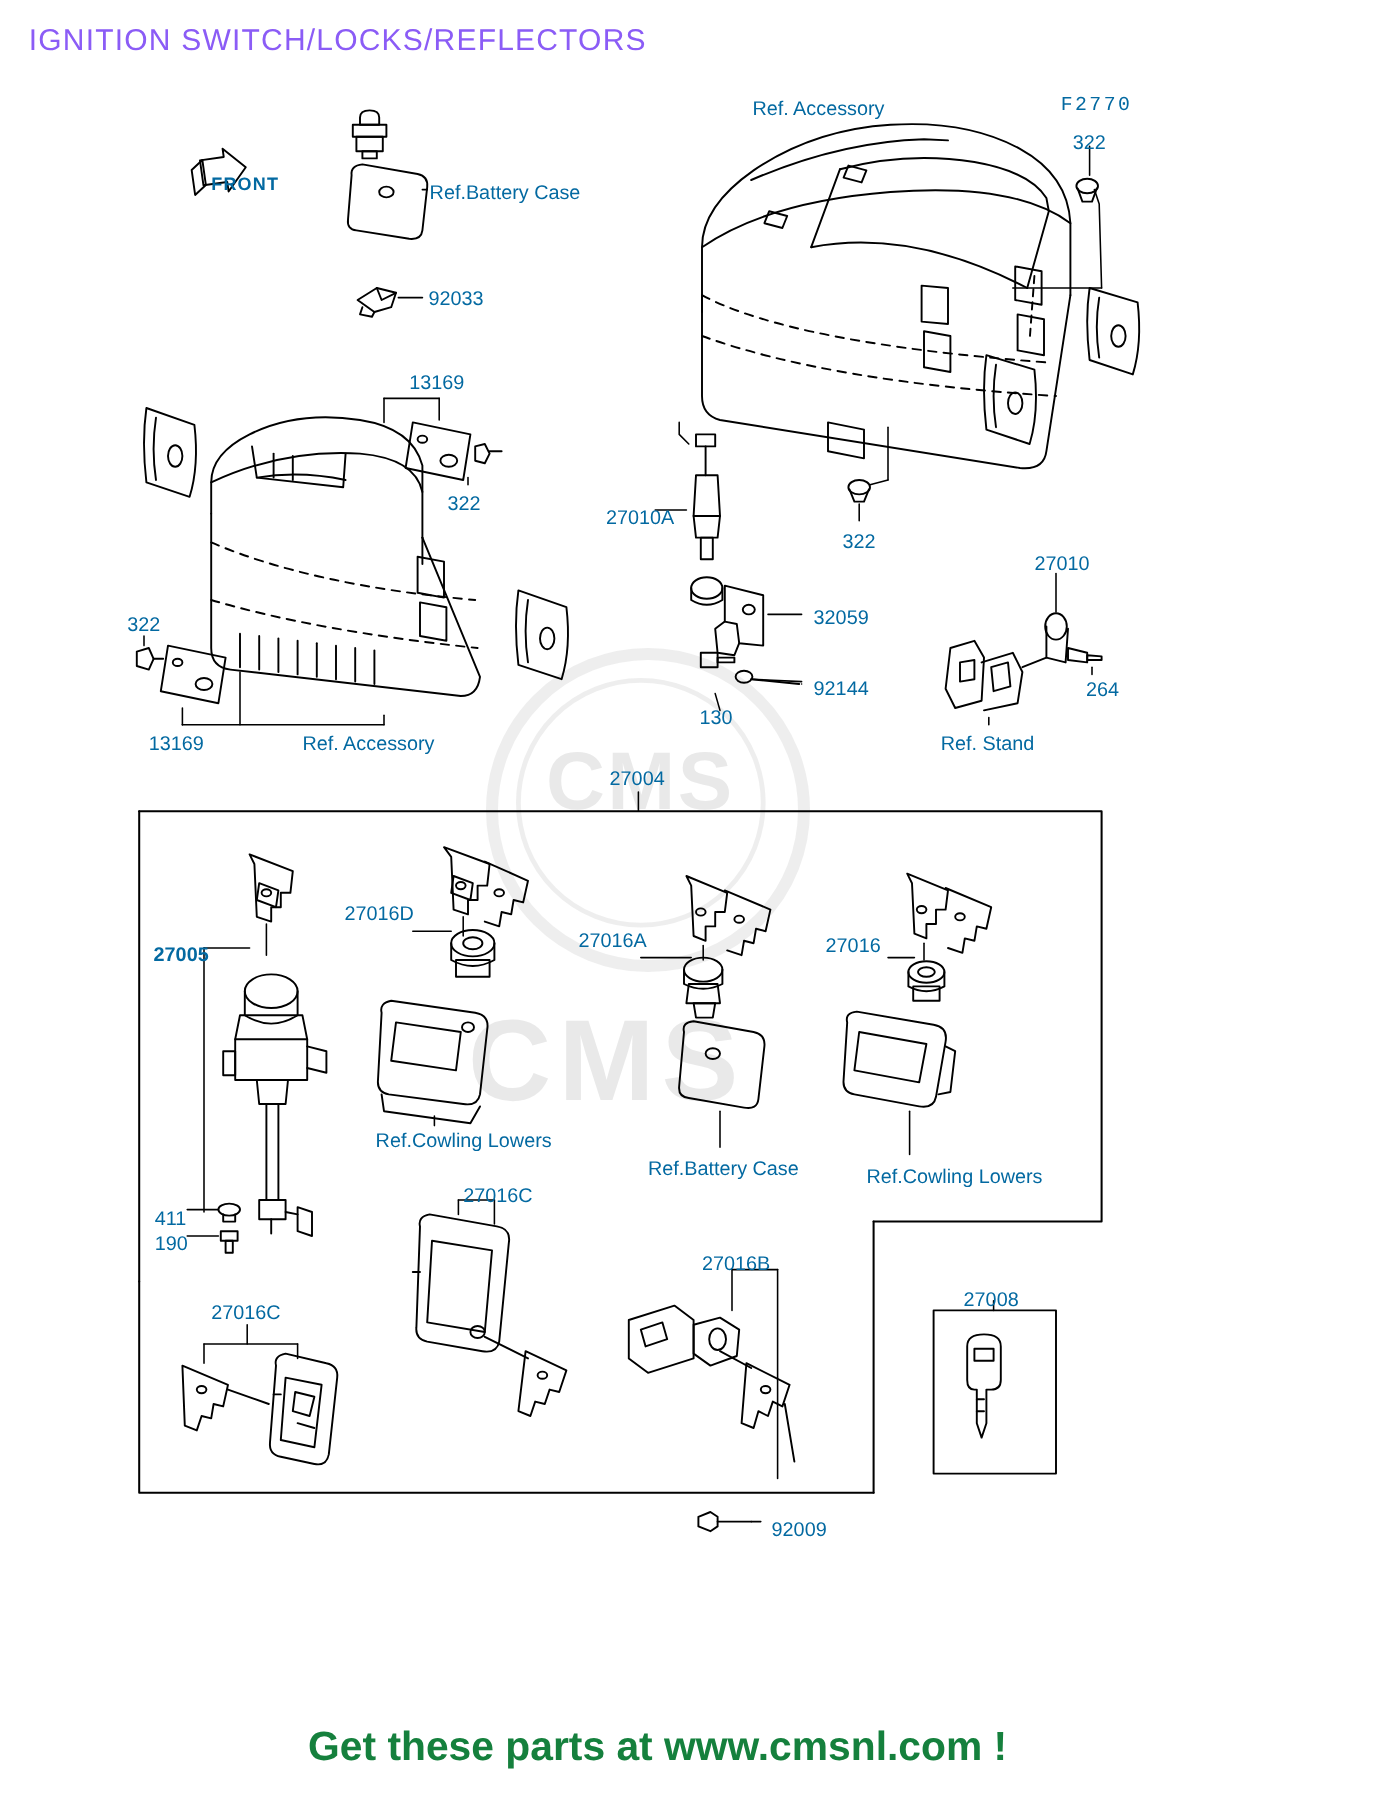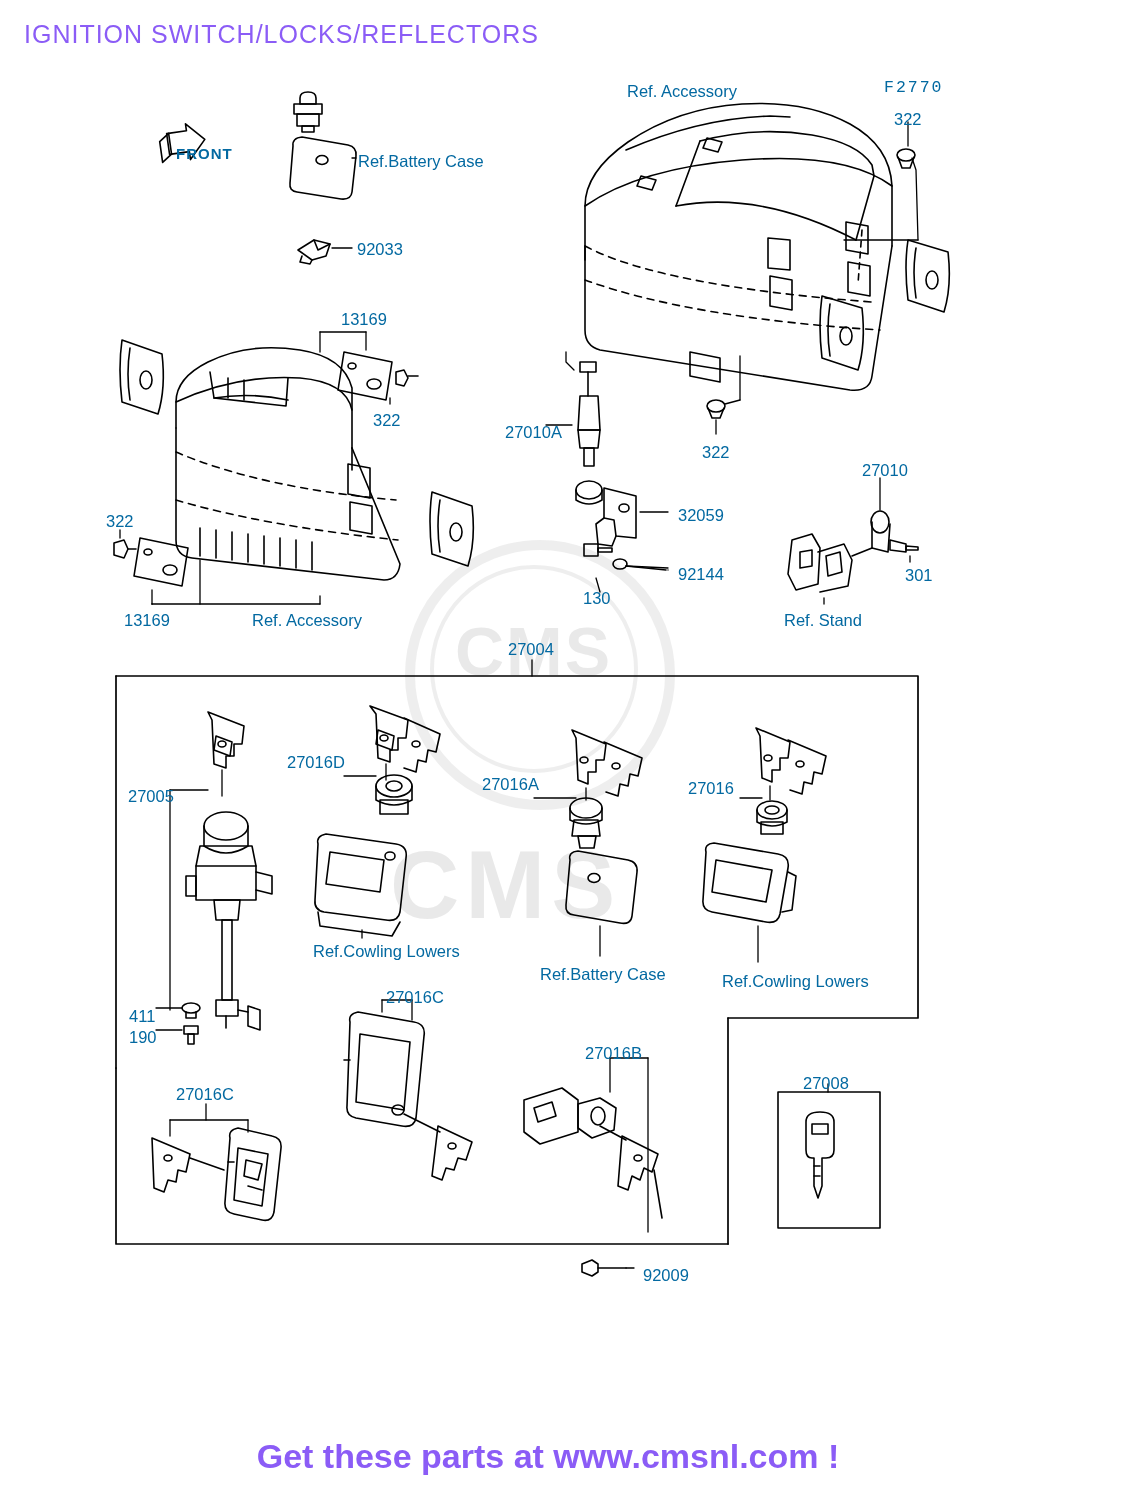--- a/index.html
+++ b/index.html
@@ -30,21 +30,21 @@
     white-space: nowrap;
   }
   .footer {
     position: absolute;
     left: 0;
     top: 1437px;
     width: 1096px;
     text-align: center;
     font-size: 34px;
     font-weight: bold;
-    color: #8b5cf6;
+    color: #15803d;
     white-space: nowrap;
   }
   .lbl {
     position: absolute;
     font-size: 16.5px;
     color: #0369a1;
     white-space: nowrap;
   }
   .lbl.mono {
     font-family: "Liberation Mono", monospace;
@@ -478,24 +478,24 @@
   <div class="lbl" style="left:373px; top:411px;">322</div>
   <div class="lbl" style="left:106px; top:512px;">322</div>
   <div class="lbl" style="left:124px; top:611px;">13169</div>
   <div class="lbl" style="left:252px; top:611px;">Ref. Accessory</div>
   <div class="lbl" style="left:505px; top:423px;">27010A</div>
   <div class="lbl" style="left:702px; top:443px;">322</div>
   <div class="lbl" style="left:678px; top:506px;">32059</div>
   <div class="lbl" style="left:678px; top:565px;">92144</div>
   <div class="lbl" style="left:583px; top:589px;">130</div>
   <div class="lbl" style="left:862px; top:461px;">27010</div>
-  <div class="lbl" style="left:905px; top:566px;">301</div>
+  <div class="lbl" style="left:905px; top:566px;">264</div>
   <div class="lbl" style="left:784px; top:611px;">Ref. Stand</div>
   <div class="lbl" style="left:508px; top:640px;">27004</div>
-  <div class="lbl" style="left:128px; top:787px;">27005</div>
+  <div class="lbl" style="left:128px; top:787px;font-weight:bold;">27005</div>
   <div class="lbl" style="left:287px; top:753px;">27016D</div>
   <div class="lbl" style="left:482px; top:775px;text-align:center;">27016A</div>
   <div class="lbl" style="left:688px; top:779px;">27016</div>
   <div class="lbl" style="left:313px; top:942px;">Ref.Cowling Lowers</div>
   <div class="lbl" style="left:540px; top:965px;">Ref.Battery Case</div>
   <div class="lbl" style="left:722px; top:972px;">Ref.Cowling Lowers</div>
   <div class="lbl" style="left:129px; top:1007px;">411</div>
   <div class="lbl" style="left:129px; top:1028px;">190</div>
   <div class="lbl" style="left:386px; top:988px;">27016C</div>
   <div class="lbl" style="left:176px; top:1085px;">27016C</div>

